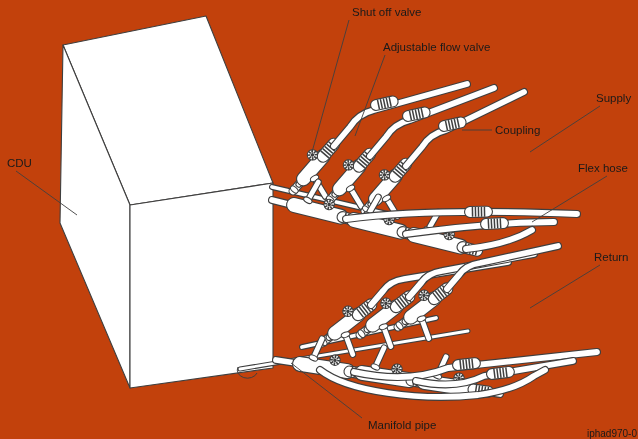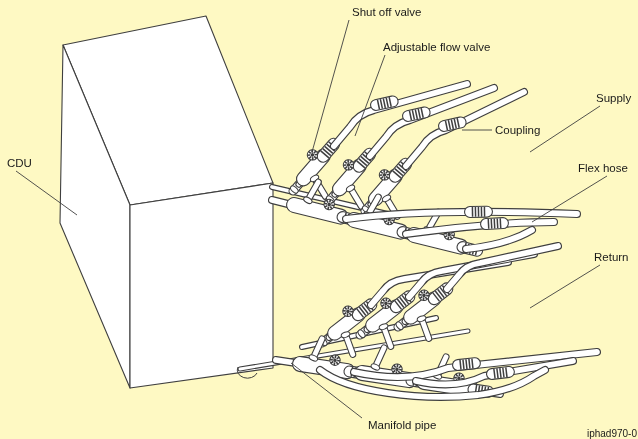--- a/index.html
+++ b/index.html
@@ -1,16 +1,16 @@
 <!DOCTYPE html>
 <html><head>
 <meta charset="utf-8">
 <style>
   html,body{margin:0;padding:0;background:#ffffff;}
-  .stage{position:relative;width:638px;height:439px;background:#fef9c3;
+  .stage{position:relative;width:638px;height:439px;background:#c2410c;
          font-family:"Liberation Sans",sans-serif;overflow:hidden;}
   svg{display:block;}
   svg text{fill:#1a1a1a;font-size:11.5px;font-family:"Liberation Sans",sans-serif;}
   svg text.fig{font-size:10px;}
   .leader{stroke:#3f3f3f;stroke-width:0.9;}
 </style>
 </head>
 <body>
 
 <div class="stage">

